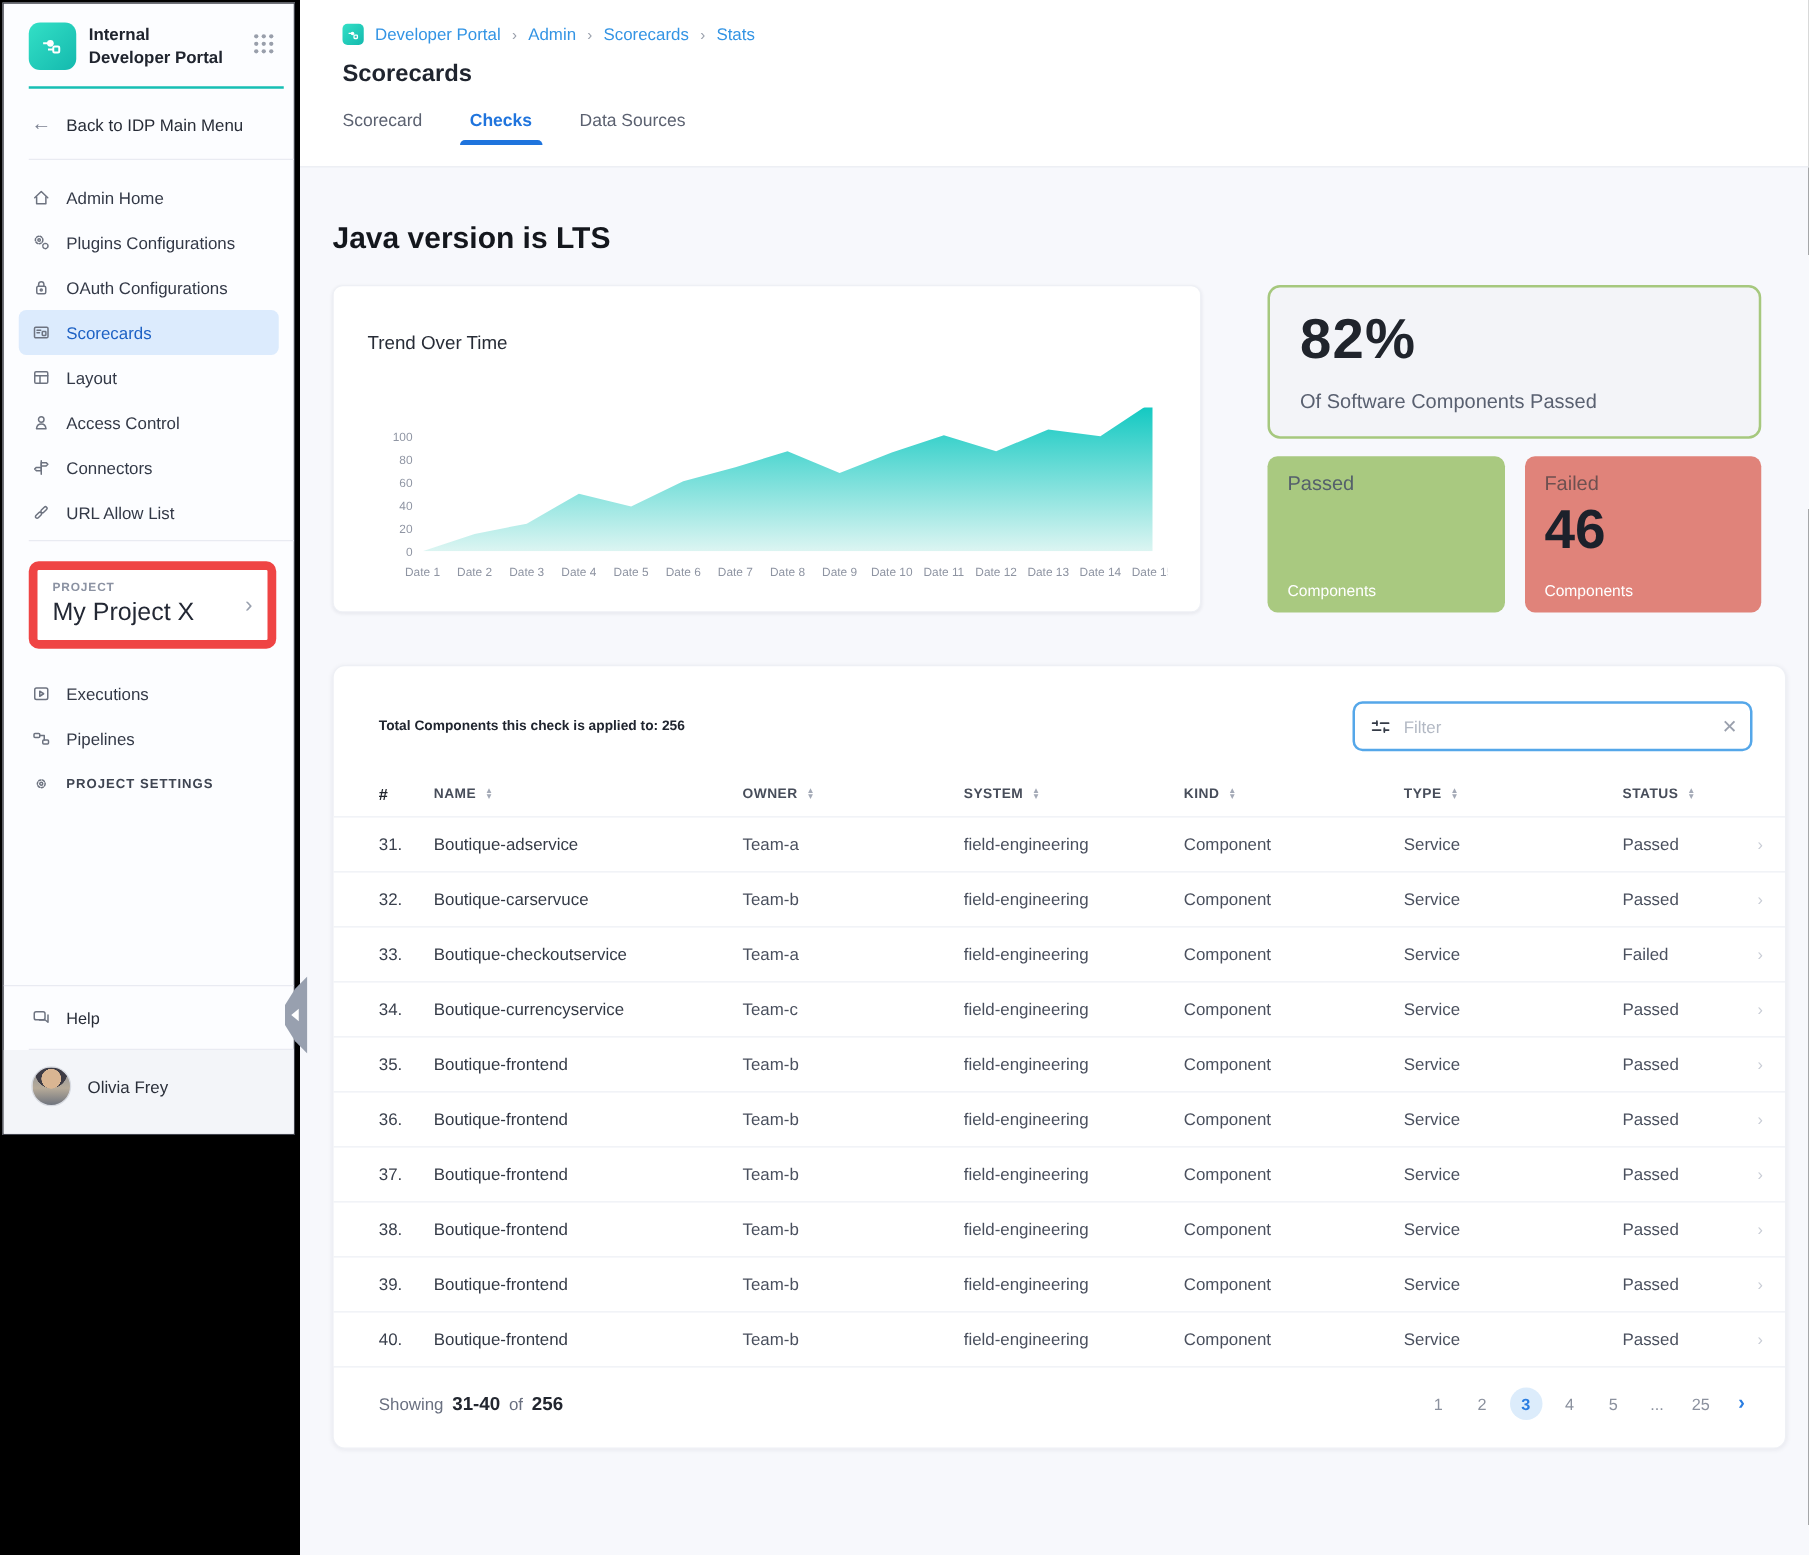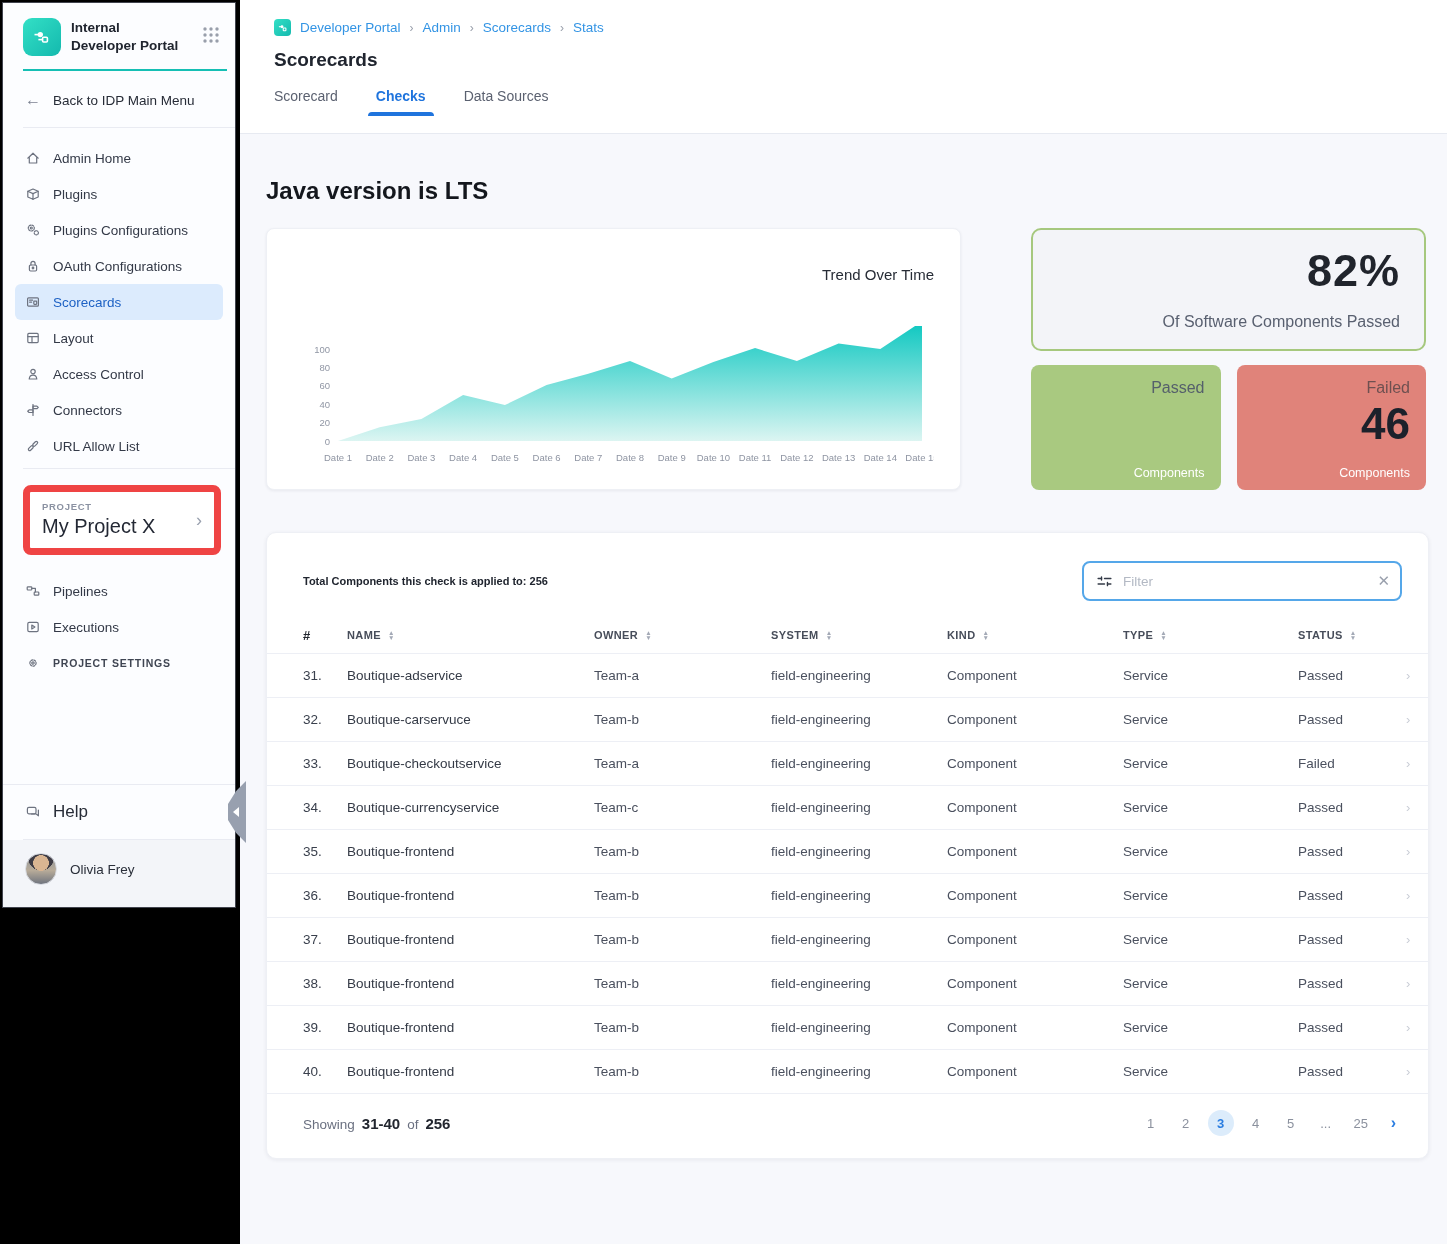--- a/index.html
+++ b/index.html
@@ -41,21 +41,21 @@
   .project-card {
     margin:16px 14px 0 20px; border:7px solid #ef4444; border-radius:8px;
     padding:9px 12px 10px; position:relative; cursor:pointer; background:#fff;
   }
   .project-label { font-size:9.5px; font-weight:700; letter-spacing:.7px; color:#8b92a2; }
   .project-name { font-size:20px; color:#232834; margin-top:3px; }
   .project-chevron { position:absolute; right:12px; top:50%; transform:translateY(-50%); color:#99a0ae; font-size:18px; }
   .nav.second { padding-top:18px; }
   .nav-item.small-caps span.lbl { font-size:10.5px; font-weight:700; letter-spacing:.8px; color:#3f4552; }
   .side-spacer { flex:1; }
-  .help-row { display:flex; align-items:center; gap:12px; padding:17px 22px; font-size:17px; color:#272c37; cursor:pointer; }
+  .help-row { display:flex; align-items:center; gap:12px; padding:17px 22px; font-size:13px; color:#272c37; cursor:pointer; }
   .help-row .ico { width:16px; height:16px; color:#6d7380; display:flex; }
   .user-area { background:#f3f5f9; display:flex; align-items:center; gap:13px; padding:13px 22px 22px; }
   .avatar {
     width:32px; height:32px; border-radius:50%; flex:0 0 auto;
     background:
       radial-gradient(circle at 50% 30%, #d9b592 0 30%, rgba(0,0,0,0) 31%),
       radial-gradient(circle at 50% 12%, #3e3c45 0 42%, rgba(0,0,0,0) 43%),
       linear-gradient(180deg,#8d939d 0%,#b7ab99 55%,#6f747e 100%);
     border:1px solid #d8dbe2;
   }
@@ -74,21 +74,21 @@
   .crumb-logo { width:17px; height:17px; border-radius:4px; background:linear-gradient(135deg,#33e0c6,#14b9ae); display:flex; align-items:center; justify-content:center; }
   .crumb-link { color:#3394e4; cursor:pointer; }
   .crumb-sep { color:#9aa0ac; font-size:12px; }
   .page-title { margin-top:13px; font-size:19px; font-weight:700; color:#20252f; }
   .tabs { display:flex; gap:38px; margin-top:17px; }
   .tab { font-size:14px; color:#5b6170; padding-bottom:11px; cursor:pointer; position:relative; }
   .tab.active { color:#1f74dd; font-weight:700; }
   .tab.active::after { content:""; position:absolute; left:-8px; right:-8px; bottom:-1px; height:4px; border-radius:4px 4px 0 0; background:#1f74dd; }
   .content { padding:24px 19px 0 26px; }
   .check-heading { font-size:24px; font-weight:700; color:#14171d; margin-top:19px; }
-  .row1 { display:flex; gap:70px; margin-top:23px;text-align:right; }
+  .row1 { display:flex; gap:53px; margin-top:23px; }
   .chart-card {
     width:695px; height:262px; background:#fff; border-radius:8px;
     border:1px solid #eef0f5; box-shadow:0 1px 3px rgba(25,35,60,.07);
     padding:37px 26px 0 27px;
   }
   .chart-title { font-size:15px; color:#272c36; }
   .chart-slot { margin-top:10px; }
   .stats-col { width:395px; display:flex; flex-direction:column; gap:14px; }
   .pct-card { height:123px; background:#f3f4f8; border:2px solid #a6c87e; border-radius:10px; padding:15px 24px; }
   .pct-value { font-size:45px; font-weight:700; color:#20242c; letter-spacing:1px; }
@@ -183,30 +183,20 @@
           <svg class="icon16" viewBox="0 0 16 16" fill="none" stroke="currentColor" stroke-width="1.2" stroke-linecap="round" stroke-linejoin="round">
             <path d="M2.8 8.2 8 3.2l5.2 5"></path>
             <path d="M4.3 7.6V13h7.4V7.6"></path>
           </svg>
         </span>
         <span class="lbl">Admin Home</span>
       </li>
       <li class="nav-item">
         <span class="ico">
           <svg class="icon16" viewBox="0 0 16 16" fill="none" stroke="currentColor" stroke-width="1.2" stroke-linecap="round" stroke-linejoin="round">
-            <path d="M2.8 5.3 8 3l5.2 2.3L8 7.6z"></path>
-            <path d="M2.8 5.3V11L8 13.3V7.6"></path>
-            <path d="M13.2 5.3V11L8 13.3"></path>
-          </svg>
-        </span>
-        <span class="lbl">Plugins</span>
-      </li>
-      <li class="nav-item">
-        <span class="ico">
-          <svg class="icon16" viewBox="0 0 16 16" fill="none" stroke="currentColor" stroke-width="1.2" stroke-linecap="round" stroke-linejoin="round">
             <circle cx="6.3" cy="6" r="3" stroke-dasharray="1.7 1.2"></circle>
             <circle cx="6.3" cy="6" r="1"></circle>
             <circle cx="11.3" cy="10.8" r="2.1" stroke-dasharray="1.3 1"></circle>
           </svg>
         </span>
         <span class="lbl">Plugins Configurations</span>
       </li>
       <li class="nav-item">
         <span class="ico">
           <svg class="icon16" viewBox="0 0 16 16" fill="none" stroke="currentColor" stroke-width="1.2" stroke-linecap="round" stroke-linejoin="round">
@@ -270,35 +260,35 @@
   <hr class="side-divider">
   <div class="project-card">
     <div class="project-label">PROJECT</div>
     <div class="project-name">My Project X</div>
     <span class="project-chevron">›</span>
   </div>
   <ul class="nav second" id="nav-project">
       <li class="nav-item">
         <span class="ico">
           <svg class="icon16" viewBox="0 0 16 16" fill="none" stroke="currentColor" stroke-width="1.2" stroke-linecap="round" stroke-linejoin="round">
+            <rect x="2.8" y="3.4" width="10.4" height="9.2" rx="1.4"></rect>
+            <path d="M6.8 6l3.1 2-3.1 2z"></path>
+          </svg>
+        </span>
+        <span class="lbl">Executions</span>
+      </li>
+      <li class="nav-item">
+        <span class="ico">
+          <svg class="icon16" viewBox="0 0 16 16" fill="none" stroke="currentColor" stroke-width="1.2" stroke-linecap="round" stroke-linejoin="round">
             <rect x="2.2" y="3.8" width="4.6" height="3.2" rx=".8"></rect>
             <rect x="9.2" y="9" width="4.6" height="3.2" rx=".8"></rect>
             <path d="M6.8 5.4h3.6v3.6"></path>
           </svg>
         </span>
         <span class="lbl">Pipelines</span>
-      </li>
-      <li class="nav-item">
-        <span class="ico">
-          <svg class="icon16" viewBox="0 0 16 16" fill="none" stroke="currentColor" stroke-width="1.2" stroke-linecap="round" stroke-linejoin="round">
-            <rect x="2.8" y="3.4" width="10.4" height="9.2" rx="1.4"></rect>
-            <path d="M6.8 6l3.1 2-3.1 2z"></path>
-          </svg>
-        </span>
-        <span class="lbl">Executions</span>
       </li>
       <li class="nav-item small-caps">
         <span class="ico">
           <svg class="icon16" viewBox="0 0 16 16" fill="none" stroke="currentColor" stroke-width="1.2" stroke-linecap="round" stroke-linejoin="round">
             <circle cx="8" cy="8" r="3.1" stroke-dasharray="1.8 1.25"></circle>
             <circle cx="8" cy="8" r="1.2"></circle>
           </svg>
         </span>
         <span class="lbl">PROJECT SETTINGS</span>
       </li>

